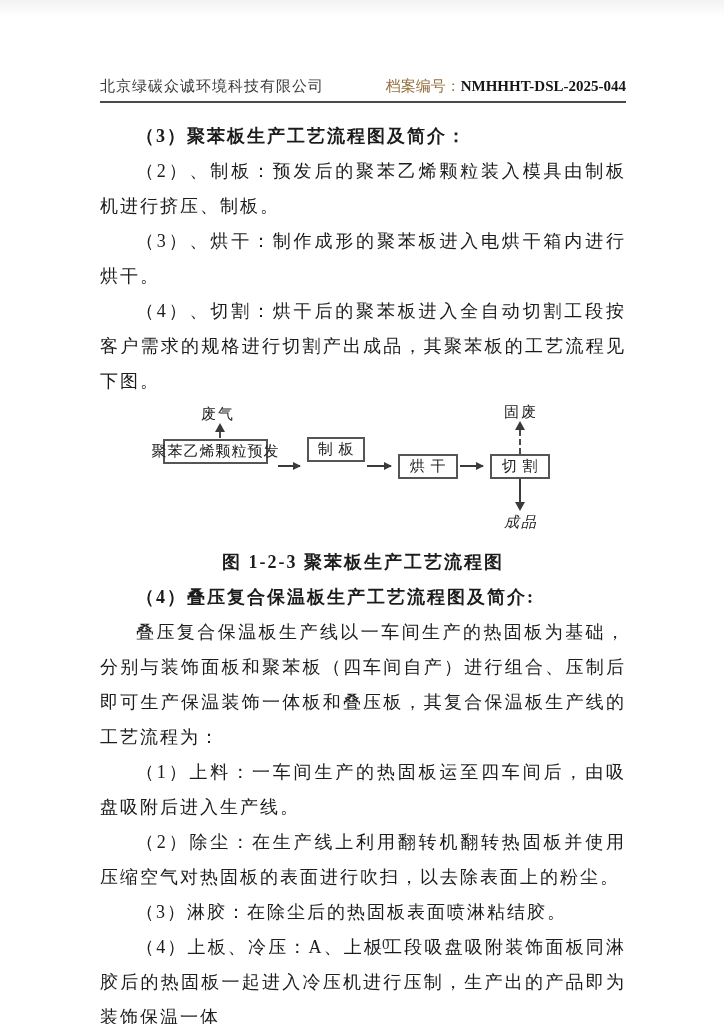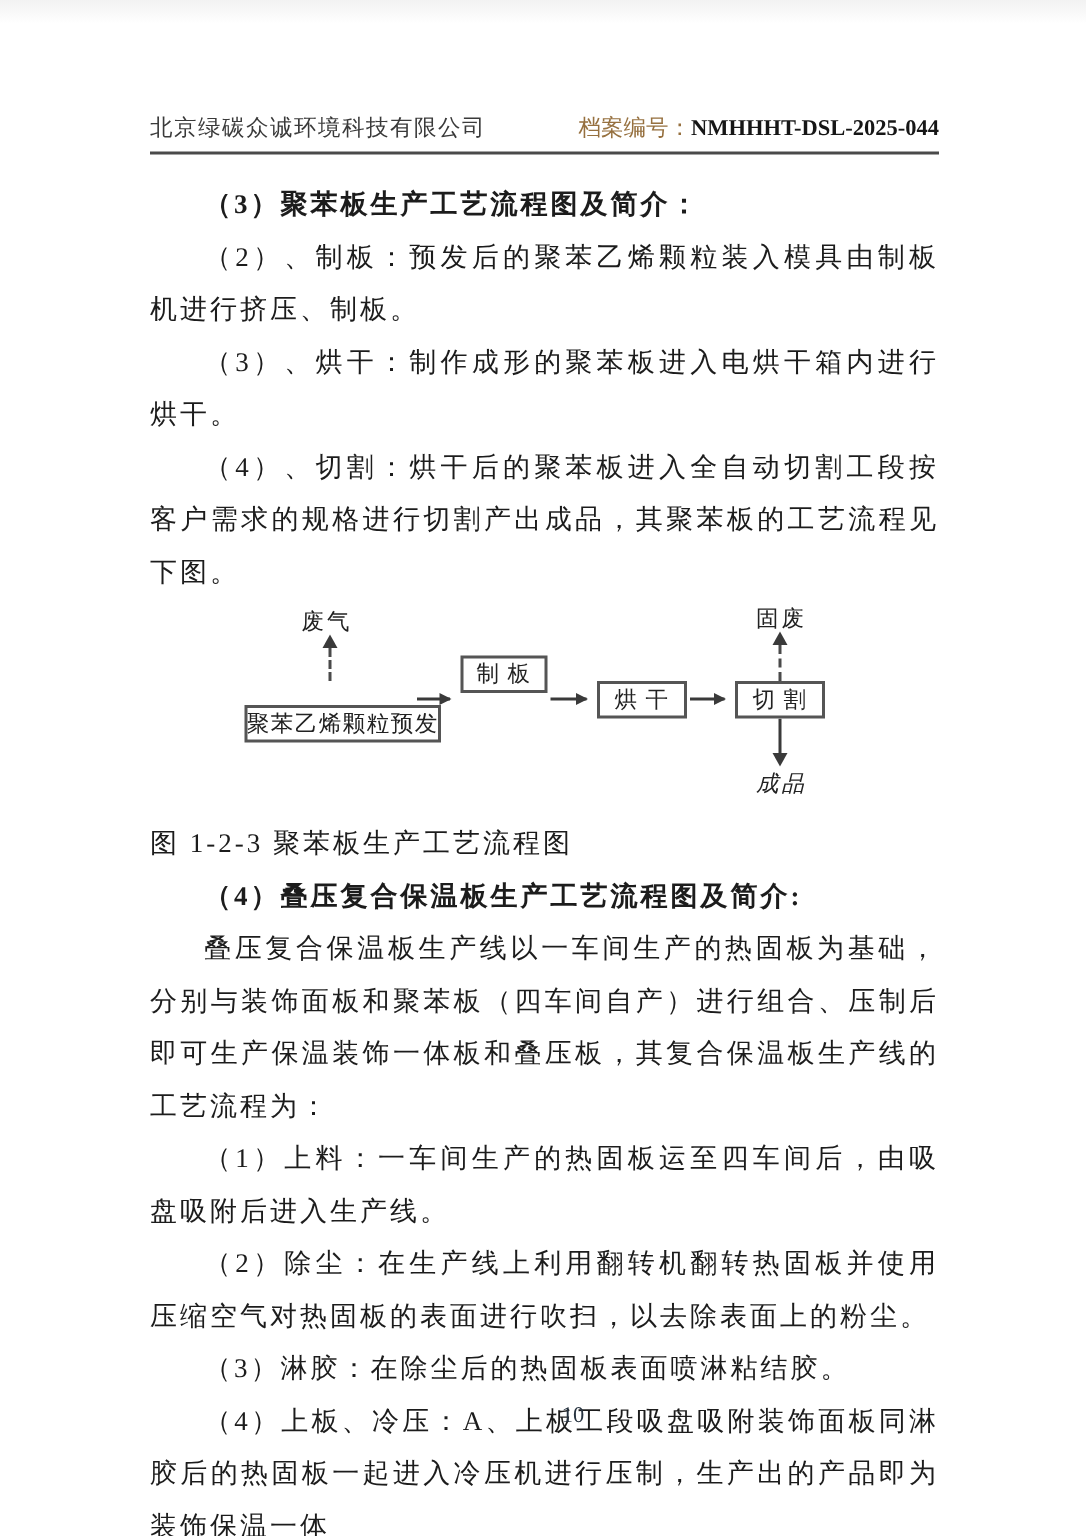--- a/index.html
+++ b/index.html
@@ -24,33 +24,33 @@
   .file-no{white-space:nowrap;margin-top:29px;}
   .file-no .label{color:#96703f;}
   .file-no .value{font-weight:bold;color:#161616;letter-spacing:0;}
   
   .body-text{margin-top:16px;}
   p.para{
     margin:0;font-size:18px;line-height:35px;
     text-align:justify;text-indent:2em;letter-spacing:2px;
   }
   p.heading{font-weight:bold;}
-  p.caption{font-weight:normal;text-align:left;text-indent:0;margin-top:8px;}
+  p.caption{font-weight:bold;text-align:center;text-indent:0;margin-top:8px;}
   
   .diagram{
     position:relative;height:134px;margin-top:4px;
     font-size:15px;color:#222;
   }
   .flow-box{
     position:absolute;height:25px;box-sizing:border-box;
     border:2px solid #555;background:#fff;
     display:flex;align-items:center;justify-content:center;
     letter-spacing:1px;white-space:nowrap;
   }
-  .box1{left:63px;top:67px;width:131px;}
+  .box1{left:63px;top:36px;width:105px;}
   .box2{left:207px;top:34px;width:58px;}
   .box3{left:298px;top:51px;width:60px;}
   .box4{left:390px;top:51px;width:60px;}
   .h-arrow{position:absolute;top:62px;height:0;border-top:2px solid #3a3a3a;}
   .h-arrow .head{
     position:absolute;right:-1px;top:-5px;width:0;height:0;
     border-left:8px solid #3a3a3a;border-top:4px solid transparent;border-bottom:4px solid transparent;
   }
   .ha1{left:178px;width:22px;}
   .ha2{left:267px;width:24px;}

